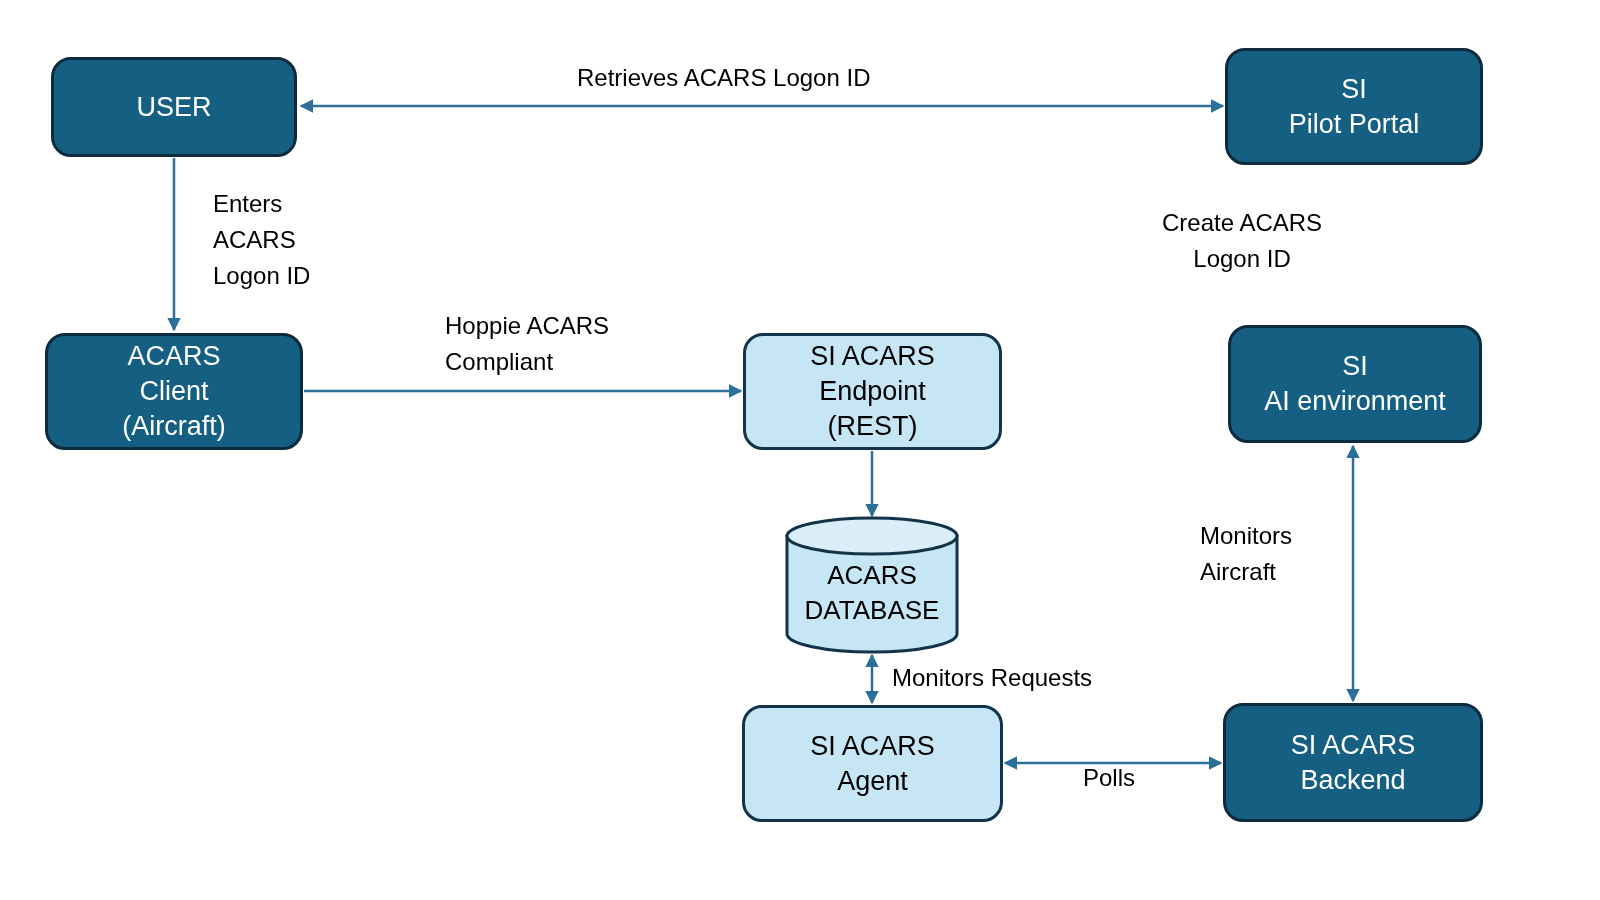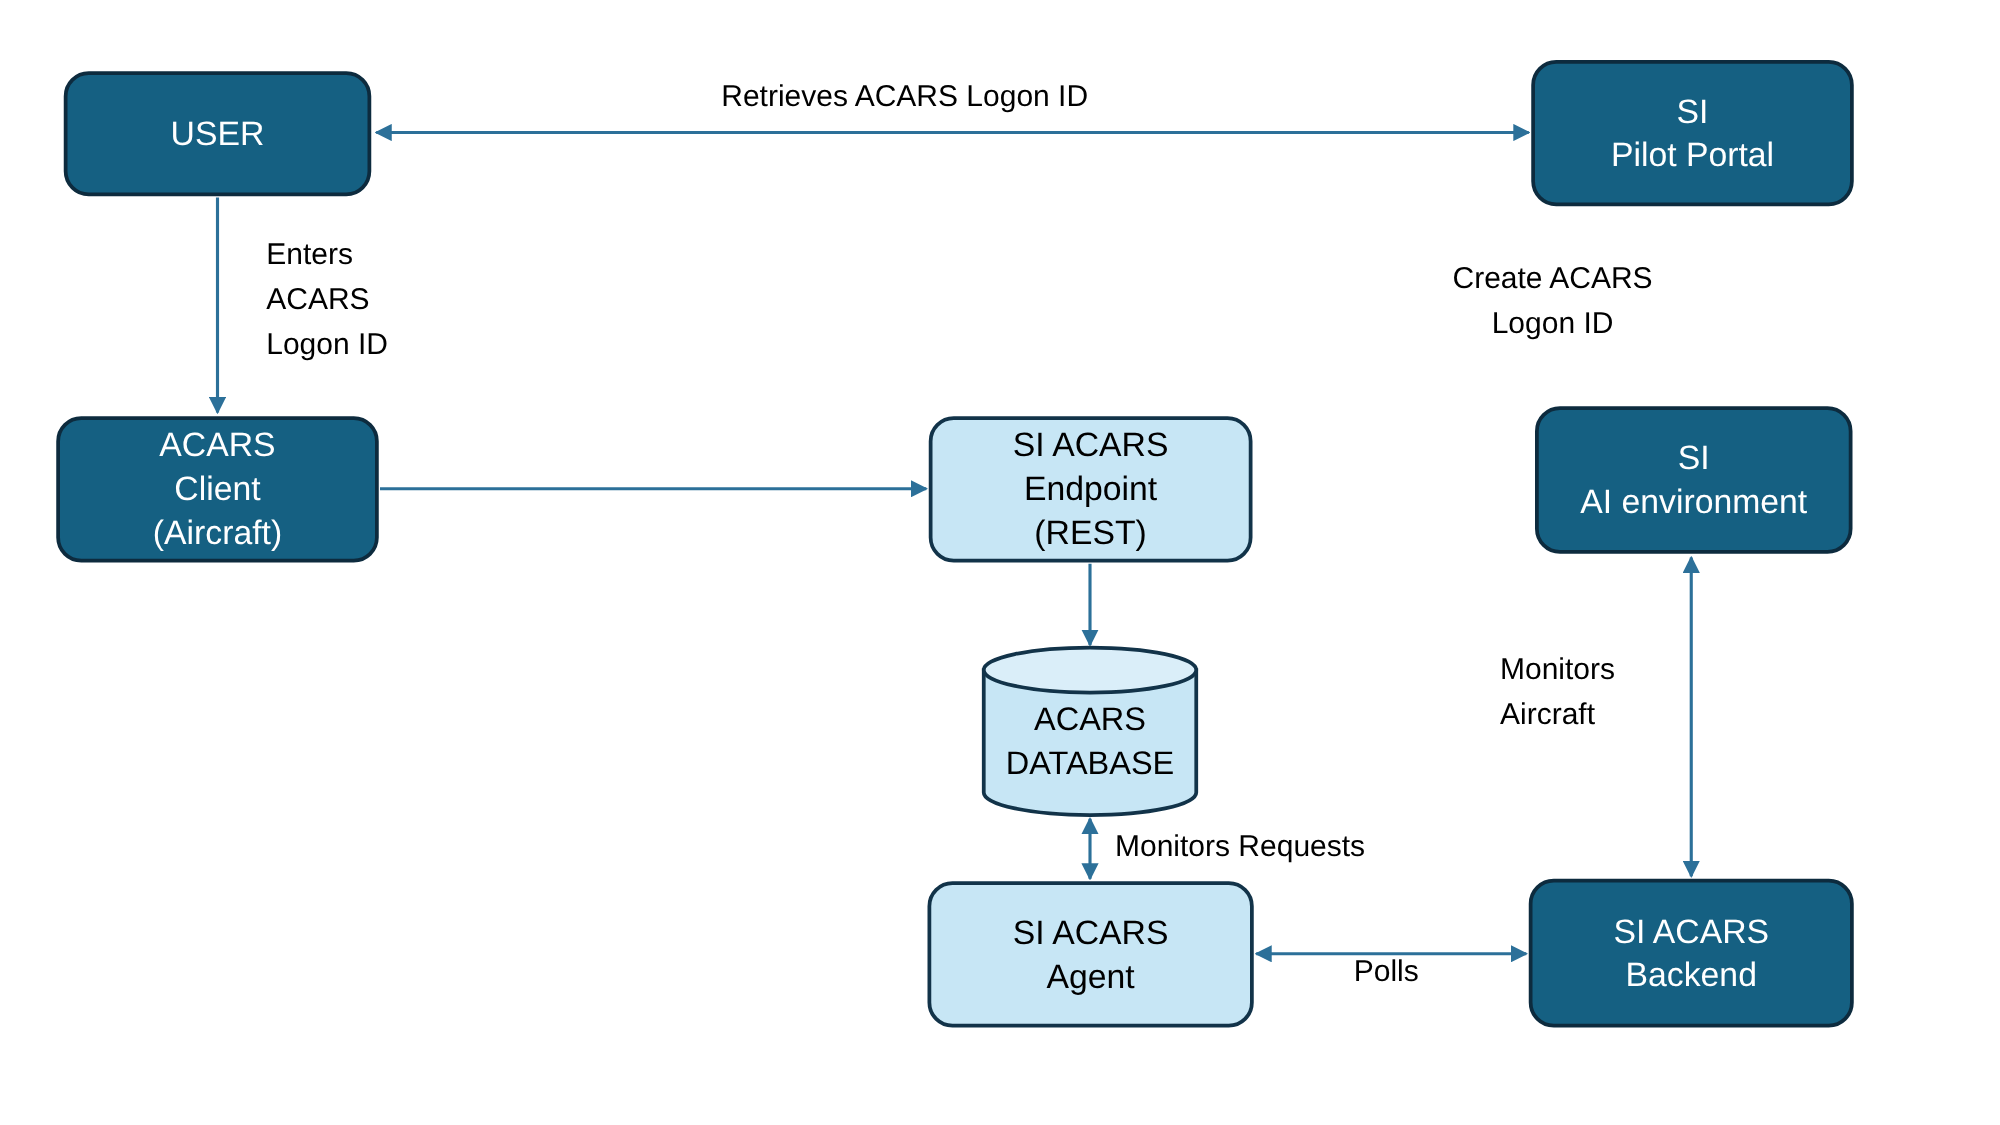--- a/index.html
+++ b/index.html
@@ -140,20 +140,22 @@
 
   <div class="node dark" id="node-backend">SI ACARS
 Backend</div>
 
   <div class="edge-label" id="label-retrieves">Retrieves ACARS Logon ID</div>
 
   <div class="edge-label" id="label-enters">Enters
 ACARS
 Logon ID</div>
 
+  <div class="edge-label" id="label-hoppie">Hoppie ACARS
+Compliant</div>
 
   <div class="edge-label" id="label-create">Create ACARS
 Logon ID</div>
 
 
   <div class="edge-label" id="label-monitors-db">Monitors Requests</div>
 
   <div class="edge-label" id="label-polls">Polls</div>
 
   <div class="edge-label" id="label-monitors-backend">Monitors

